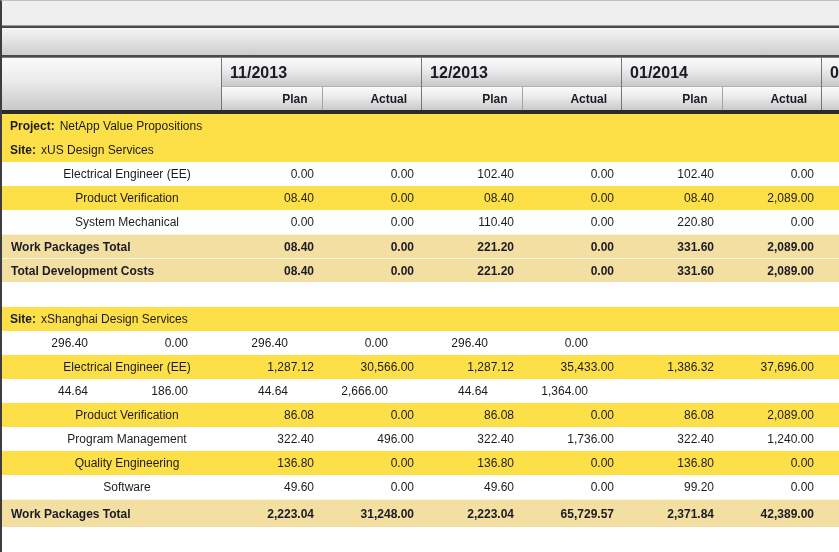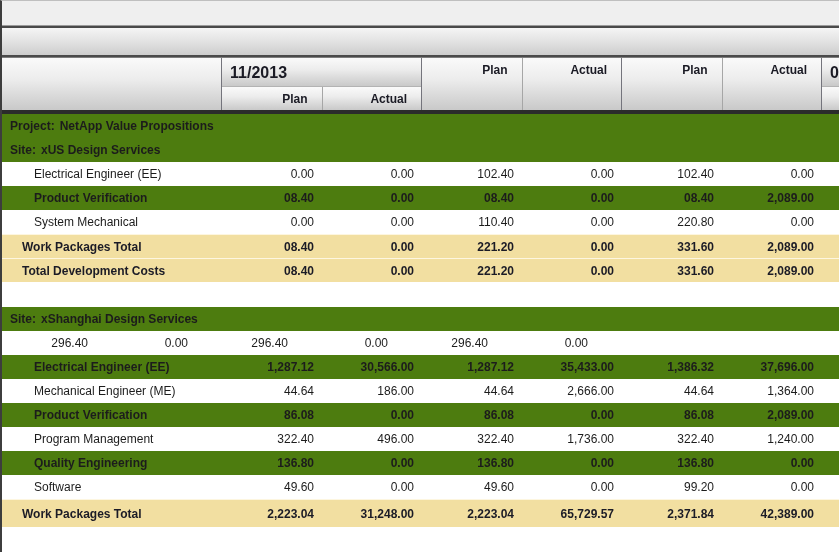--- a/index.html
+++ b/index.html
@@ -24,28 +24,28 @@
   .mgroup.partial{flex:1;width:auto;overflow:hidden;}
   .mlabel{height:29px;line-height:29px;padding-left:8px;font-weight:bold;
           color:#1a1a24;font-size:16px;border-bottom:1px solid #b3b3b3;white-space:nowrap;}
   .subrow{flex:1;display:flex;}
   .subcell{width:100px;text-align:right;padding:5px 14px 0 0;font-weight:bold;color:#1a1a24;}
   .subcell.actual{border-left:1px solid #a6a6a6;text-align:right;}
 
   
   .grid{position:relative;}
   .row{display:flex;height:24px;align-items:center;background:#fff;}
-  .row.shade{background:#4d7c0f;font-weight:bold;}
+  .row.shade{background:#fde047;}
   .row.total{background:#f2dfa1;font-weight:bold;color:#1b1b26;border-top:1px solid #fdf6e0;}
   .row.spacer{height:25px;}
   .row.last{height:28px;}
-  .lbl{width:226px;text-align:left;padding-right:8px;white-space:nowrap;padding-left:32px;}
+  .lbl{width:226px;text-align:center;padding-right:8px;white-space:nowrap;padding-left:32px;}
   .lbl-wide{padding-left:8px;white-space:nowrap;}
   .lbl-wide b{margin-right:5px;}
-  .row.total .lbl{text-align:left;padding-left:20px;}
+  .row.total .lbl{text-align:left;padding-left:9px;}
   .nre-lbl{padding-right:26px;font-weight:bold;}
   .val{width:100px;text-align:right;padding-right:14px;white-space:nowrap;}
   .fill{flex:1;height:100%;}
 </style>
 </head>
 <body>
 
 <div class="app">
   <div class="top-bar"></div>
   <div class="toolbar"></div>
@@ -54,26 +54,28 @@
     <div class="corner glossy"></div>
     <div style="display:flex;flex:1;">
         <div class="mgroup">
           <div class="mlabel glossy">11/2013</div>
           <div class="subrow glossy">
             <div class="subcell">Plan</div>
             <div class="subcell actual">Actual</div>
           </div>
         </div>
         <div class="mgroup">
+          <div class="mlabel glossy">12/2013</div>
           <div class="subrow glossy">
             <div class="subcell">Plan</div>
             <div class="subcell actual">Actual</div>
           </div>
         </div>
         <div class="mgroup">
+          <div class="mlabel glossy">01/2014</div>
           <div class="subrow glossy">
             <div class="subcell">Plan</div>
             <div class="subcell actual">Actual</div>
           </div>
         </div>
         <div class="mgroup partial">
           <div class="mlabel glossy">0</div>
           <div class="subrow glossy"></div>
         </div>
       </div>
@@ -153,21 +155,20 @@
         <div class="lbl">Electrical Engineer (EE)</div>
         <div class="val">1,287.12</div>
         <div class="val">30,566.00</div>
         <div class="val">1,287.12</div>
         <div class="val">35,433.00</div>
         <div class="val">1,386.32</div>
         <div class="val">37,696.00</div>
         <div class="fill"></div>
       </div>
       <div class="row data">
-        <div class="lbl">Mechanical Engineer (ME)</div>
         <div class="val">44.64</div>
         <div class="val">186.00</div>
         <div class="val">44.64</div>
         <div class="val">2,666.00</div>
         <div class="val">44.64</div>
         <div class="val">1,364.00</div>
         <div class="fill"></div>
       </div>
       <div class="row data shade">
         <div class="lbl">Product Verification</div>

